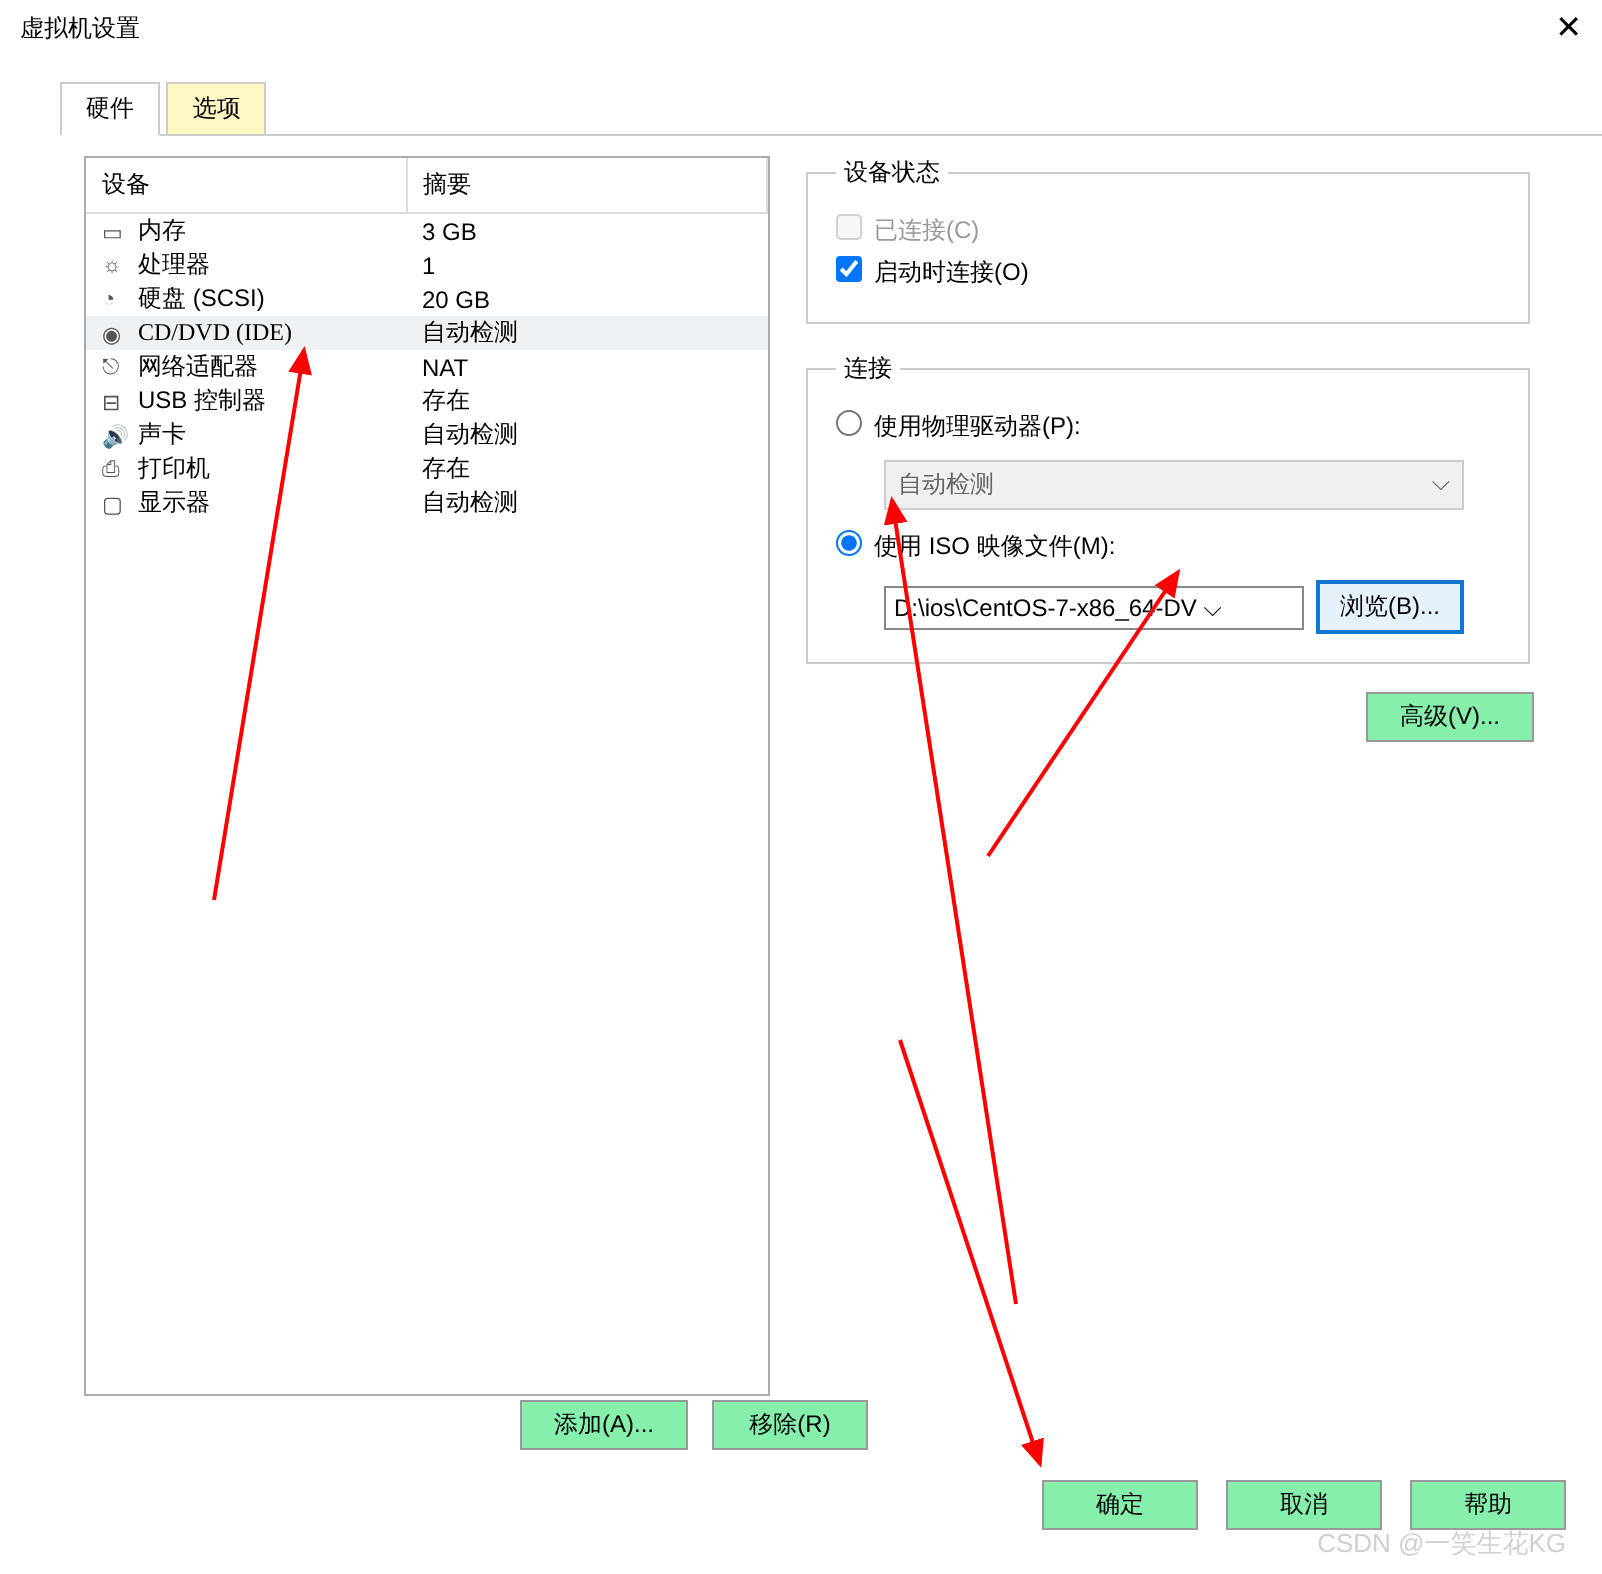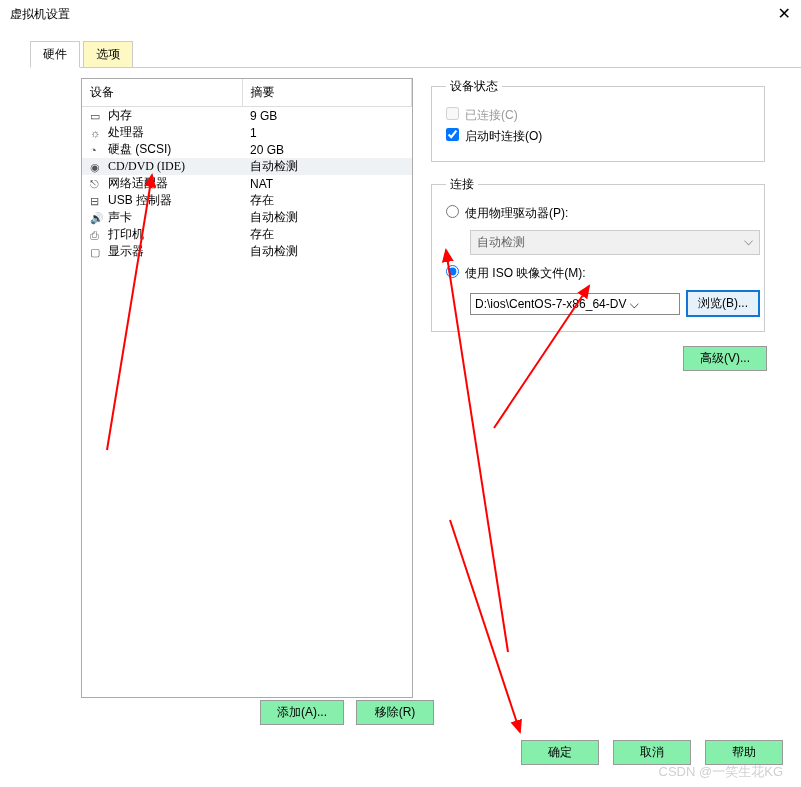--- a/index.html
+++ b/index.html
@@ -48,21 +48,20 @@
     }
     .content {
       display: flex;
       padding: 10px 20px 10px 42px;
       gap: 16px;
     }
     .left-panel {
       border: 1px solid #aaa;
       width: 360px;
       height: 620px;
-      margin-left: 39px;
     }
     .device-table {
       width: 100%;
       border-collapse: collapse;
     }
     .device-table th {
       text-align: left;
       padding: 5px 8px;
       border-right: 1px solid #ddd;
       border-bottom: 1px solid #ddd;
@@ -87,21 +86,21 @@
       font-size: 11px;
       color: #555;
     }
     .right-panel {
       flex: 1;
       padding-right: 14px;
     }
     fieldset {
       border: 1px solid #ccc;
       margin-bottom: 14px;
-      padding: 10px 4px 14px 14px;
+      padding: 10px 32px 14px 14px;
     }
     legend {
       font-size: 12px;
       padding: 0 4px;
     }
     .checkbox-row, .radio-row {
       padding: 2px 0;
       font-size: 12px;
       display: flex;
       align-items: flex-start;
@@ -194,21 +193,21 @@
     <table class="device-table">
       <thead>
         <tr>
           <th>设备</th>
           <th>摘要</th>
         </tr>
       </thead>
       <tbody>
         <tr class="device-row">
           <td><span class="device-icon">▭</span><span>内存</span></td>
-          <td>9 GB</td>
+          <td>3 GB</td>
         </tr>
         <tr class="device-row">
           <td><span class="device-icon">☼</span><span>处理器</span></td>
           <td>1</td>
         </tr>
         <tr class="device-row">
           <td><span class="device-icon">◔</span><span>硬盘 (SCSI)</span></td>
           <td>20 GB</td>
         </tr>
         <tr class="device-row selected">

